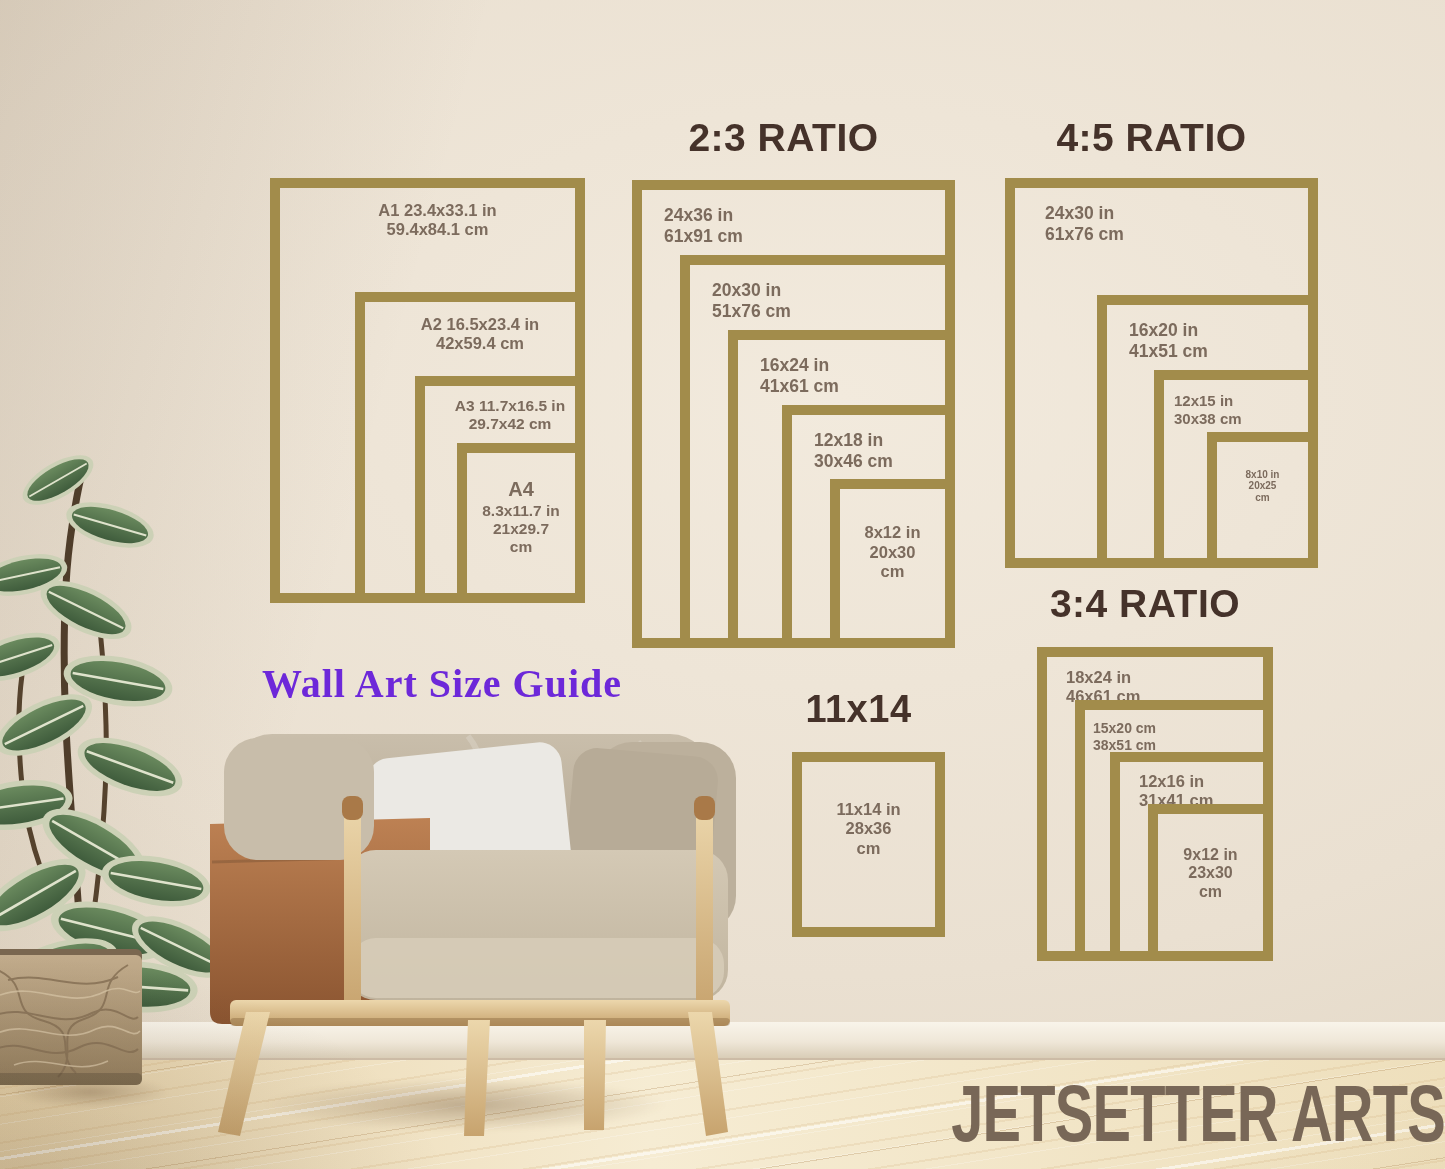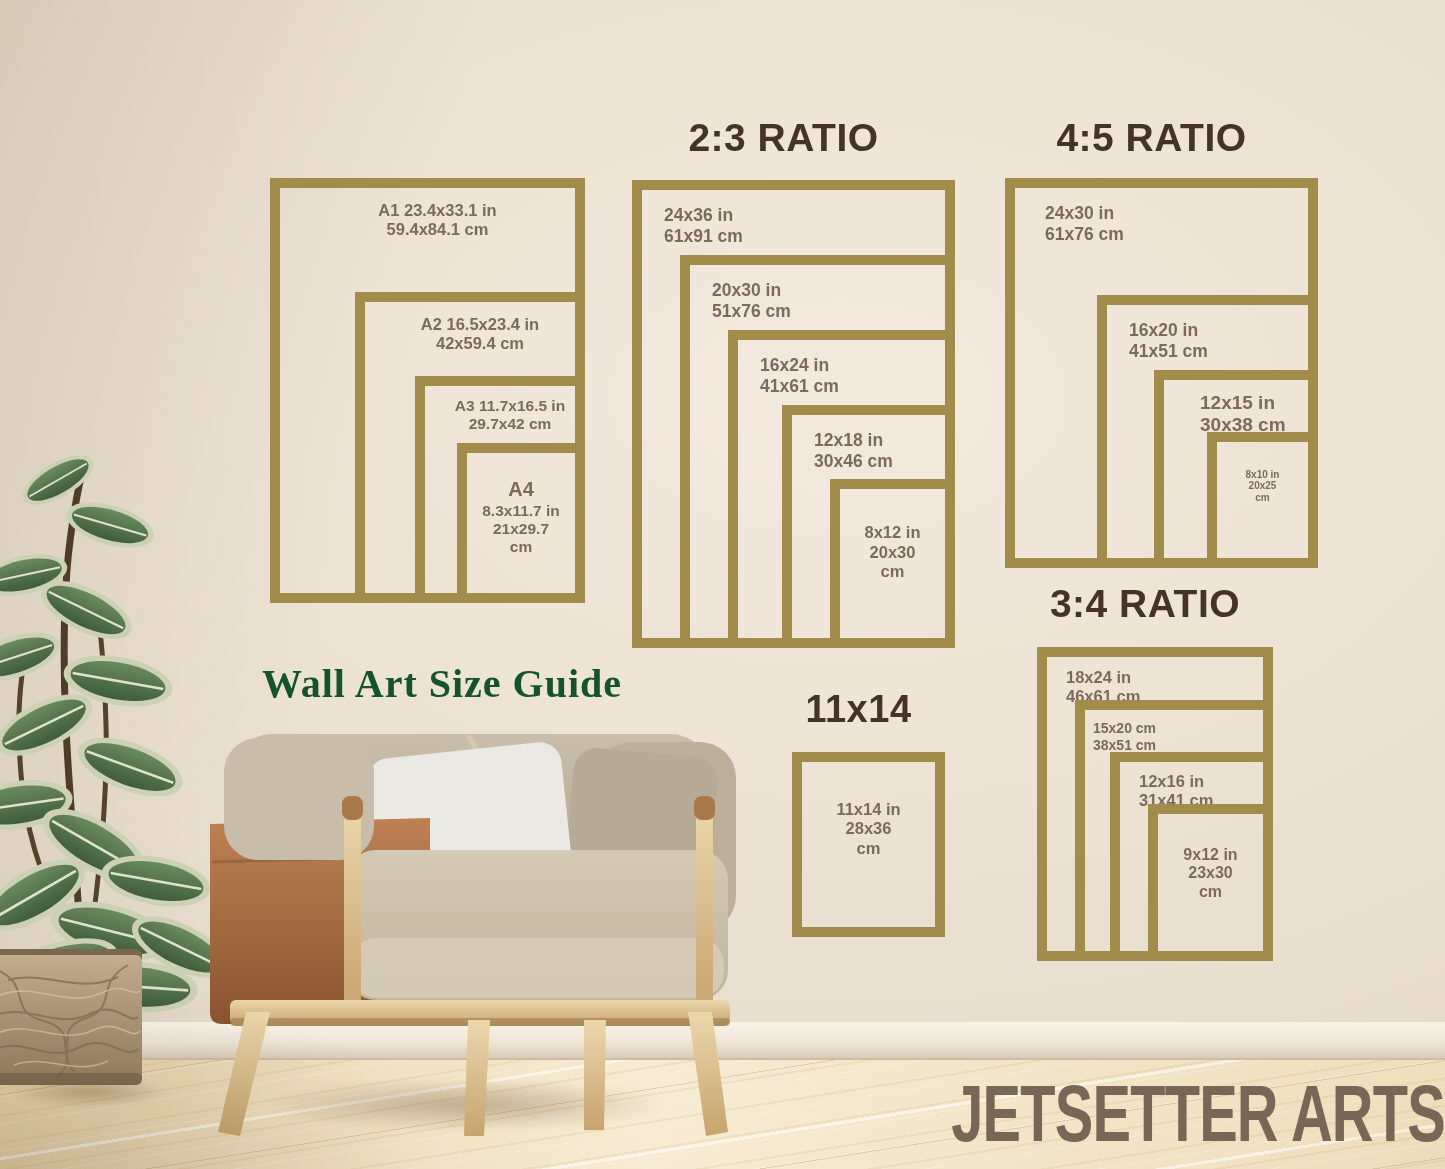--- a/index.html
+++ b/index.html
@@ -42,21 +42,21 @@
   .frame-label{position:absolute;font-weight:700;font-size:17.5px;line-height:1.18;
                color:var(--label);white-space:nowrap;}
   .frame-label.tl{left:14px;top:15px;text-align:left;margin-left:8px;}
   .frame-label.cen-top{left:0;right:0;top:13px;text-align:center;font-size:16.5px;margin-left:20px;}
   .frame-label.ctr{left:0;right:0;top:23%;text-align:center;font-size:16.5px;}
   .frame-label .big{font-size:20px;margin-bottom:0;}
 
   
   .guide-caption{position:absolute;left:226px;top:660px;width:432px;text-align:center;
       font-family:"Liberation Serif",serif;font-weight:700;font-size:40px;
-      color:#14532d;letter-spacing:1px;}
+      color:#6d28d9;letter-spacing:1px;}
   .watermark{position:absolute;right:0;top:1074px;font-weight:700;font-size:74px;
       color:#786757;letter-spacing:-1px;line-height:1;white-space:nowrap;
       transform:scale(.78,1.08);transform-origin:right top;}
 </style>
 </head>
 <body>
 
 <div class="scene">
 
   <div class="layer wall"></div>
@@ -233,21 +233,21 @@
       <div>24x30 in</div>
       <div>61x76 cm</div>
     </div>
     <div class="frame-inner" style="left:82px;top:107px">
       <div class="frame-label tl">
         <div>16x20 in</div>
         <div>41x51 cm</div>
       </div>
     </div>
     <div class="frame-inner" style="left:139px;top:182px">
-      <div class="frame-label tl" style="left:28px;top:12px;font-size:19px">
+      <div class="frame-label tl" style="left:2px;top:12px;font-size:15px">
         <div>12x15 in</div>
         <div>30x38 cm</div>
       </div>
     </div>
     <div class="frame-inner" style="left:192px;top:244px">
       <div class="frame-label ctr" style="font-size:10px">
         <div>8x10 in</div>
         <div>20x25</div>
         <div>cm</div>
       </div>

